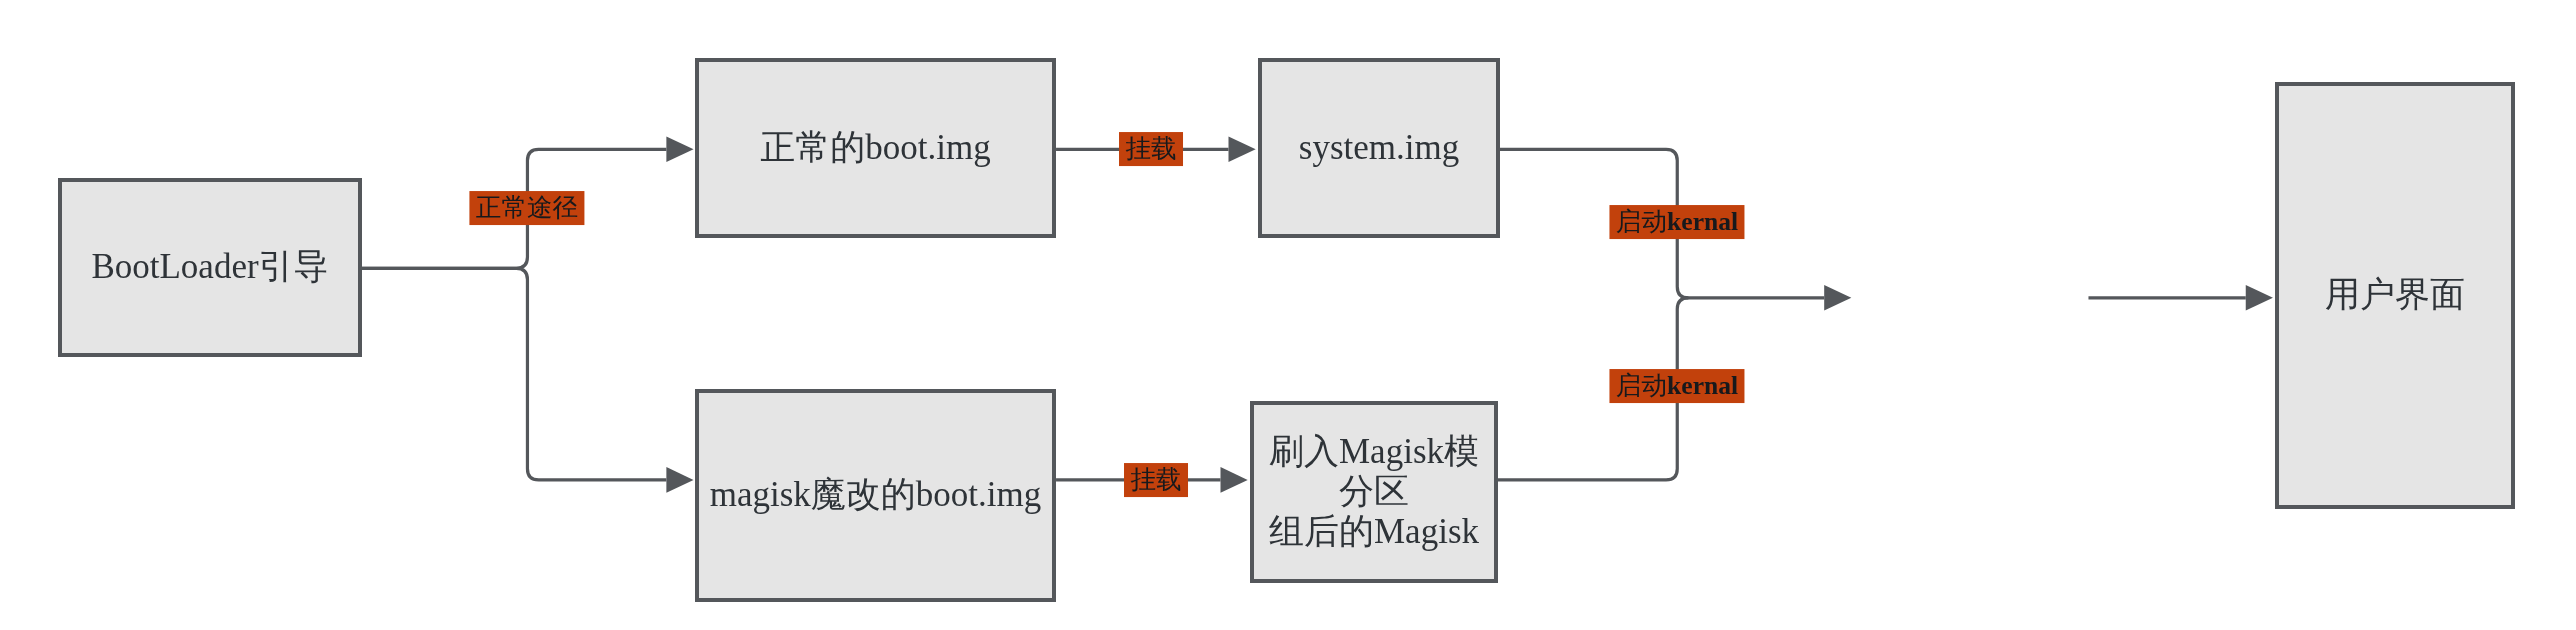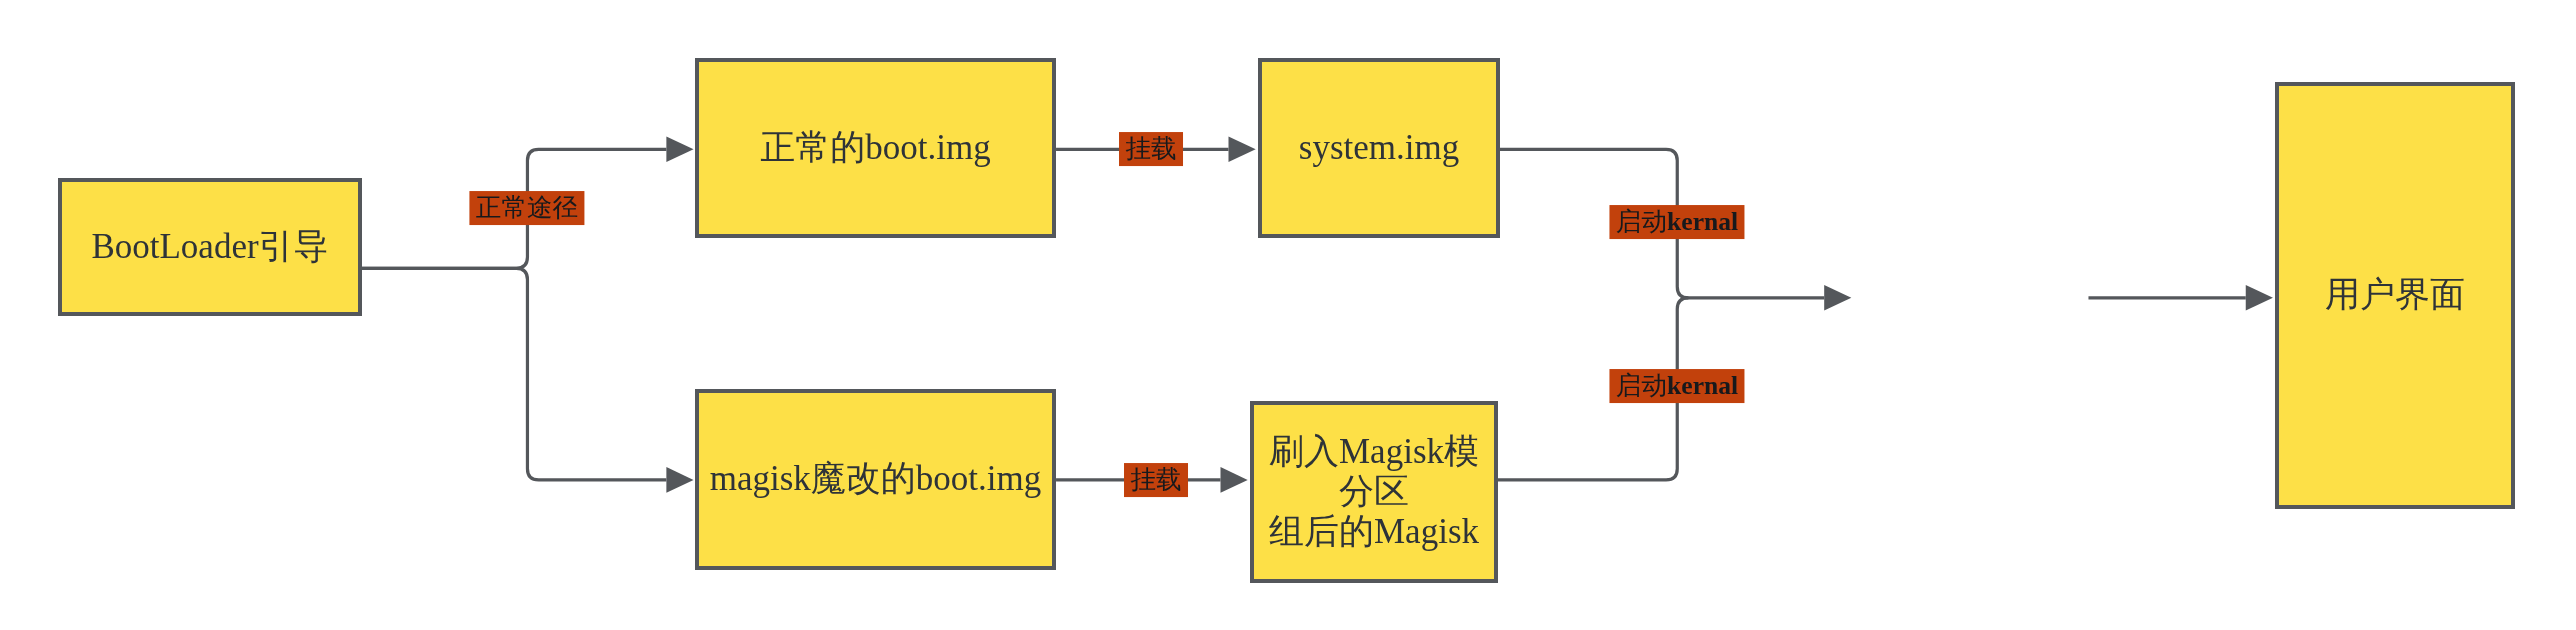--- a/index.html
+++ b/index.html
@@ -31,21 +31,21 @@
     stroke-linecap: butt;
     stroke-linejoin: round;
   }
   .arrowhead {
     fill: #54575b;
     stroke: none;
   }
   .node {
     position: absolute;
     box-sizing: border-box;
-    background: #fde047;
+    background: #e5e5e5;
     border: 4px solid #54575b;
     color: #2e3338;
     font-size: 35px;
     display: flex;
     align-items: center;
     justify-content: center;
     text-align: center;
     line-height: 1.15;
   }
   .node .multiline span { display: block; }
@@ -107,33 +107,33 @@
 
     <path class="edge-path" d="M 1878 187 H 2086 Q 2100 187 2100 201 V 359 Q 2100 373 2114 373 H 2284"></path>
 
     <path class="edge-path" d="M 1875 601 H 2086 Q 2100 601 2100 587 V 387 Q 2100 373 2114 373"></path>
     <polygon class="arrowhead" points="2318,373 2284,357 2284,389"></polygon>
 
     <path class="edge-path" d="M 2615 373 H 2812"></path>
     <polygon class="arrowhead" points="2846,373 2812,357 2812,389"></polygon>
   </svg>
 
-  <div class="node" style="left:58px; top:178px; width:304px; height:138px;">
+  <div class="node" style="left:58px; top:178px; width:304px; height:179px;">
     <span>BootLoader引导</span>
   </div>
 
   <div class="node" style="left:695px; top:58px; width:361px; height:180px;">
     <span>正常的boot.img</span>
   </div>
 
   <div class="node" style="left:1258px; top:58px; width:242px; height:180px;text-align:center;">
     <span>system.img</span>
   </div>
 
-  <div class="node" style="left:695px; top:389px; width:361px; height:181px;">
+  <div class="node" style="left:695px; top:389px; width:361px; height:213px;">
     <span>magisk魔改的boot.img</span>
   </div>
 
   <div class="node" style="left:1250px; top:387px; width:248px; height:182px;margin-top:14px;">
     <span class="multiline">
       <span>刷入Magisk模</span>
       <span>分区</span>
       <span>组后的Magisk</span>
     </span>
   </div>

